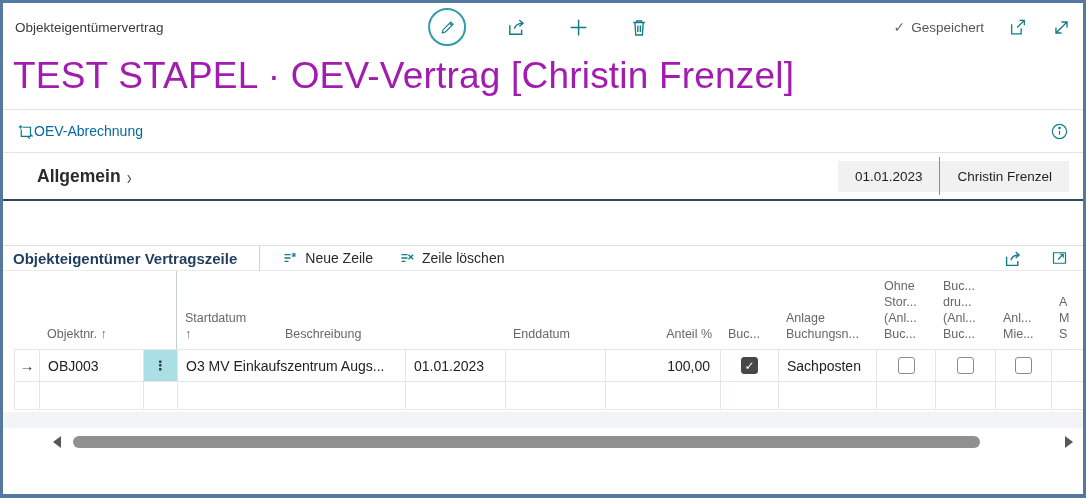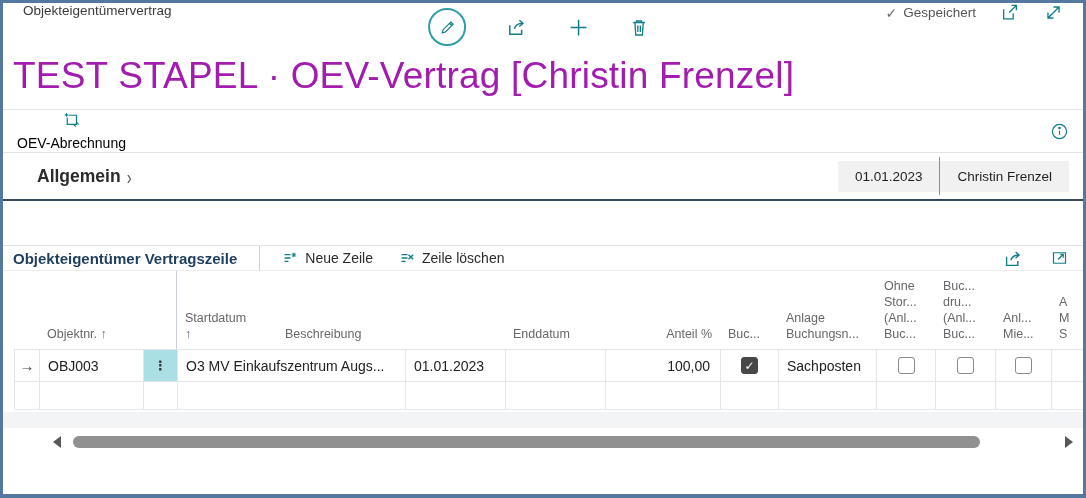--- a/index.html
+++ b/index.html
@@ -6,39 +6,39 @@
   html,body { background:#fff; }
   body { font-family:"Liberation Sans","DejaVu Sans",sans-serif; color:#252525; }
 
   .window{
     width:1086px; height:498px;
     border:3px solid #54789f; border-bottom-width:4px;
     background:#fff; overflow:hidden; position:relative;
   }
 
   
-  .topbar{ height:48px; display:flex; align-items:flex-start; padding:0 20px; position:relative; }
+  .topbar{ height:48px; display:flex; align-items:center; padding:0 12px; position:relative; }
   .page-caption{ font-size:13.5px; color:#3b3b3b; }
   .topbar-center{ position:absolute; left:50%; top:0; height:48px; transform:translateX(-52%);
     display:flex; align-items:center; gap:40px; }
   .icon-btn{ background:none; border:none; cursor:pointer; color:#0f7c88; display:flex; align-items:center; justify-content:center; padding:0; }
   .pencil-circle{ width:38px; height:38px; border:2px solid #2f9da8; border-radius:50%; }
   .topbar-right{ margin-left:auto; display:flex; align-items:center; gap:24px; }
   .saved{ display:flex; align-items:center; gap:6px; color:#565656; font-size:13.5px; }
   .saved .check{ color:#6b6b6b; font-size:14px; }
 
   
   .page-title{ font-size:37px; font-weight:300; color:#a21caf; padding:4px 12px 12px 10px;
     letter-spacing:0.2px; white-space:nowrap; }
 
   
   .hr{ height:1px; background:#e3e3e3; }
   .actionbar{ height:42px; display:flex; align-items:center; padding:0 14px; }
-  .action-item{ display:flex; align-items:center; gap:7px; background:none; border:none; cursor:pointer;
-    font-size:14px; color:#000000; font-family:inherit;flex-direction:column; }
+  .action-item{ display:flex; align-items:center; background:none; border:none; cursor:pointer;
+    font-size:14px; color:#0369a1; font-family:inherit; }
   .actionbar .info{ margin-left:auto; }
 
   
   .general{ height:46px; display:flex; align-items:center; padding:0 14px 0 10px; }
   .general-label{ font-size:17.5px; font-weight:700; color:#2b2b2b; display:flex; align-items:center; gap:6px; cursor:pointer; background:none; border:none; font-family:inherit;margin-left:24px;}
   .general-label .chev{ font-weight:400; font-size:15px; color:#555; transform:scaleY(1.35); display:inline-block; margin-top:1px;}
   .quick-fields{ margin-left:auto; display:flex; align-items:center; }
   .qfield{ background:#f1f1f1; height:31px; display:flex; align-items:center; padding:0 17px;
     font-size:13.5px; color:#1f1f1f; border:none; font-family:inherit; cursor:pointer; }
   .qsep{ width:1px; height:38px; background:#8f8f8f; }

